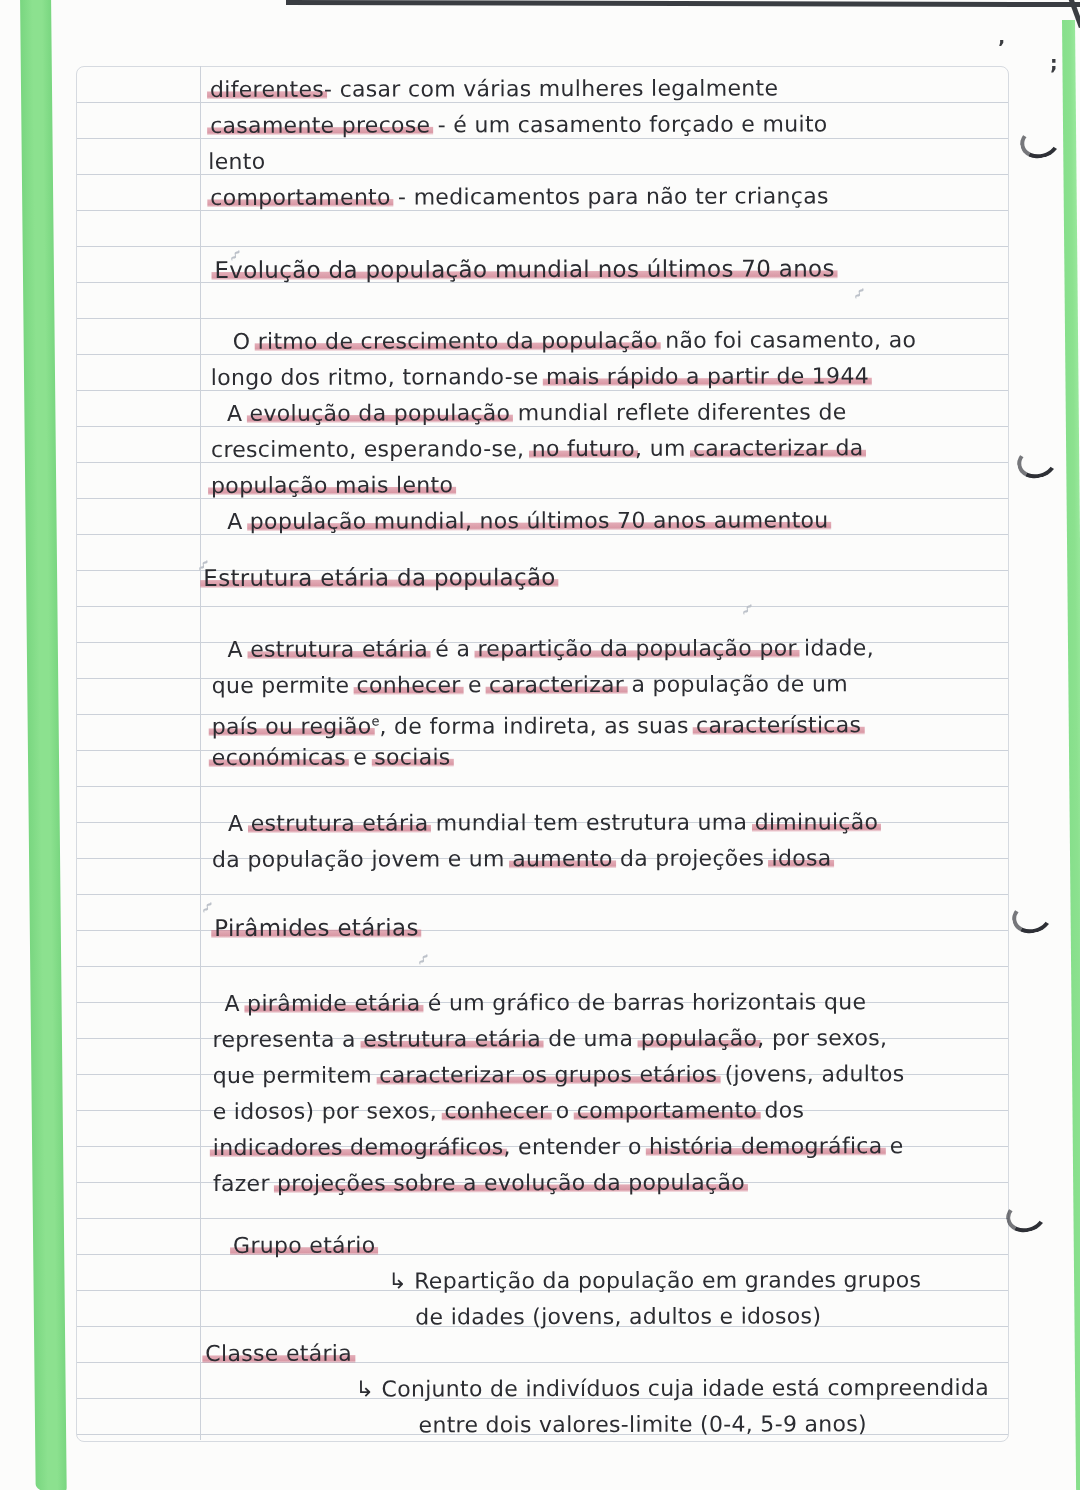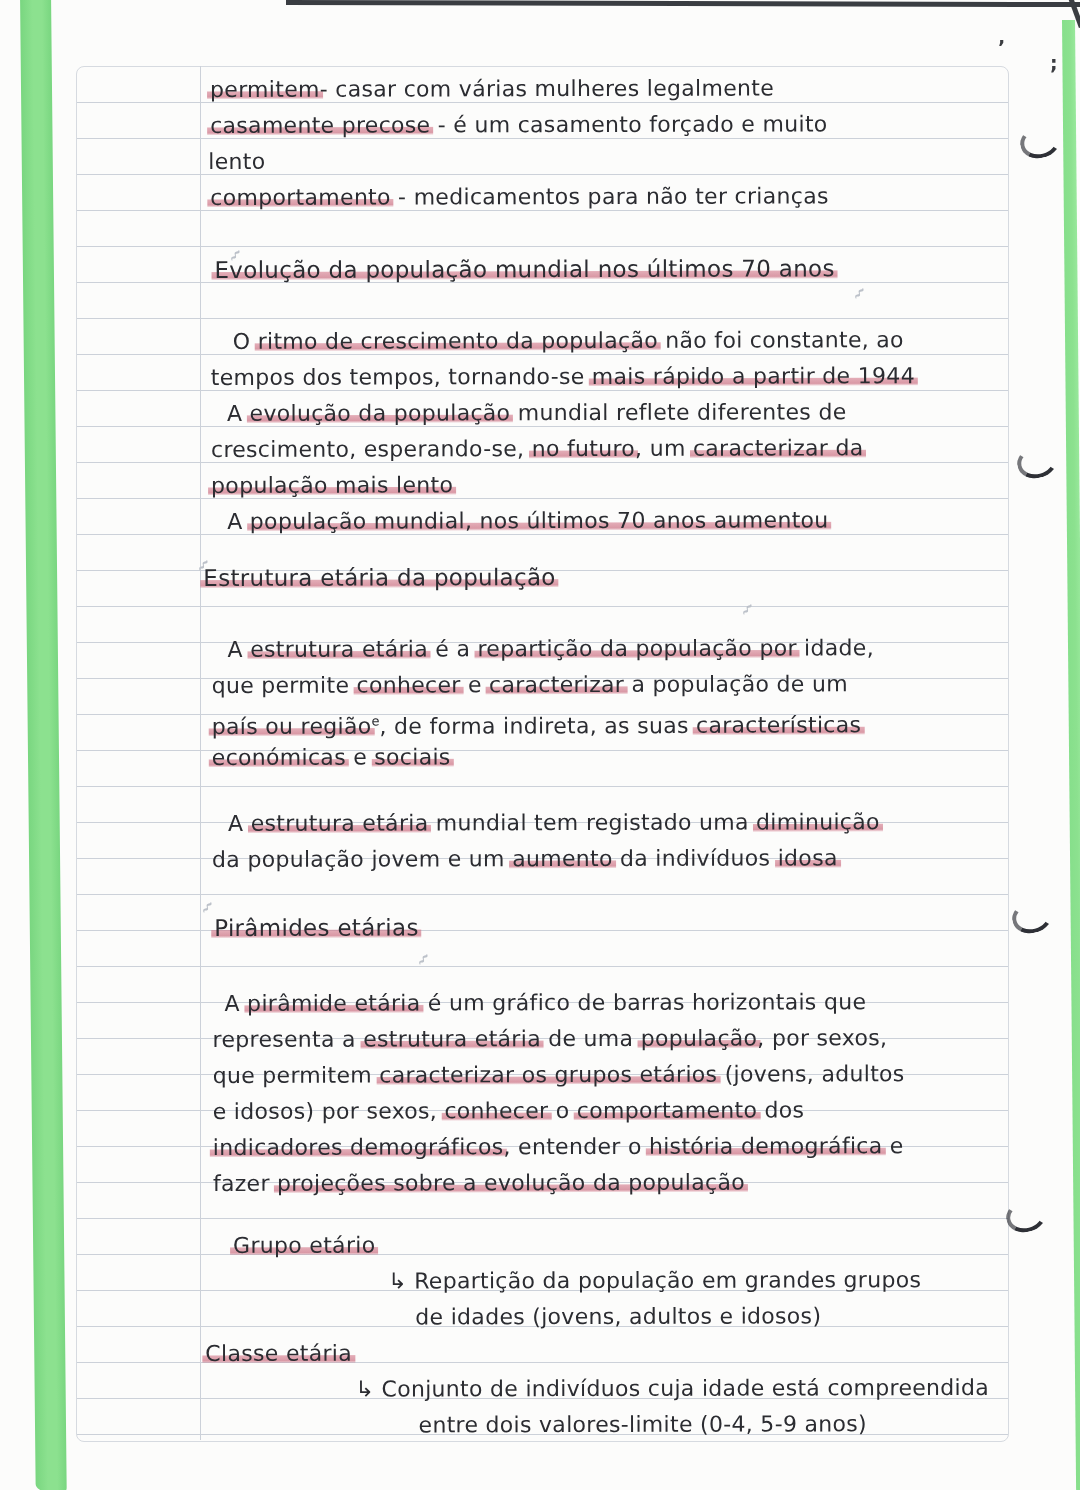--- a/index.html
+++ b/index.html
@@ -75,43 +75,43 @@
   <div class="scan-edge-top"></div>
   <div class="scan-edge-corner"></div>
 
   <div class="tape-left"></div>
   <div class="tape-right"></div>
 
   <div class="ruled"></div>
   <div class="margin-line"></div>
 
   <div class="text-col">
-      <div class="row" style="padding-left: 10px;"><span class="hl">permitem</span><span>- casar com várias mulheres legalmente</span></div>
+      <div class="row" style="padding-left: 10px;"><span class="hl">diferentes</span><span>- casar com várias mulheres legalmente</span></div>
       <div class="row" style="padding-left: 10px;"><span class="hl">casamente precose</span><span> - é um casamento forçado e muito</span></div>
       <div class="row" style="padding-left: 8px;"><span>lento</span></div>
       <div class="row" style="padding-left: 10px;"><span class="hl">comportamento</span><span> - medicamentos para não ter crianças</span></div>
       <div class="row" style="height: 36px;"></div>
       <div class="row heading" style="padding-left: 14px;"><span class="hl">Evolução da população mundial nos últimos 70 anos</span></div>
       <div class="row" style="height: 36px;"></div>
-      <div class="row" style="padding-left: 32px;"><span>O </span><span class="hl">ritmo de crescimento da população</span><span> não foi constante, ao</span></div>
-      <div class="row" style="padding-left: 10px;"><span>tempos dos tempos, tornando-se </span><span class="hl">mais rápido a partir de 1944</span></div>
+      <div class="row" style="padding-left: 32px;"><span>O </span><span class="hl">ritmo de crescimento da população</span><span> não foi casamento, ao</span></div>
+      <div class="row" style="padding-left: 10px;"><span>longo dos ritmo, tornando-se </span><span class="hl">mais rápido a partir de 1944</span></div>
       <div class="row" style="padding-left: 26px;"><span>A </span><span class="hl">evolução da população</span><span> mundial reflete diferentes de</span></div>
       <div class="row" style="padding-left: 10px;"><span>crescimento, esperando-se, </span><span class="hl">no futuro</span><span>, um </span><span class="hl">caracterizar da</span></div>
       <div class="row" style="padding-left: 10px;"><span class="hl">população mais lento</span></div>
       <div class="row" style="padding-left: 26px;"><span>A </span><span class="hl">população mundial, nos últimos 70 anos aumentou</span></div>
       <div class="row" style="height: 20px;"></div>
       <div class="row heading" style="padding-left: 2px;"><span class="hl">Estrutura etária da população</span></div>
       <div class="row" style="height: 36px;"></div>
       <div class="row" style="padding-left: 26px;"><span>A </span><span class="hl">estrutura etária</span><span> é a </span><span class="hl">repartição da população por</span><span> idade,</span></div>
       <div class="row" style="padding-left: 10px;"><span>que permite </span><span class="hl">conhecer</span><span> e </span><span class="hl">caracterizar</span><span> a população de um</span></div>
       <div class="row" style="padding-left: 10px;"><span class="hl">país ou região</span><span class="sup">e</span><span>, de forma indireta, as suas </span><span class="hl">características</span></div>
       <div class="row" style="padding-left: 10px;"><span class="hl">económicas</span><span> e </span><span class="hl">sociais</span></div>
       <div class="row" style="height: 30px;"></div>
-      <div class="row" style="padding-left: 26px;"><span>A </span><span class="hl">estrutura etária</span><span> mundial tem registado uma </span><span class="hl">diminuição</span></div>
-      <div class="row" style="padding-left: 10px;"><span>da população jovem e um </span><span class="hl">aumento</span><span> da indivíduos </span><span class="hl">idosa</span></div>
+      <div class="row" style="padding-left: 26px;"><span>A </span><span class="hl">estrutura etária</span><span> mundial tem estrutura uma </span><span class="hl">diminuição</span></div>
+      <div class="row" style="padding-left: 10px;"><span>da população jovem e um </span><span class="hl">aumento</span><span> da projeções </span><span class="hl">idosa</span></div>
       <div class="row" style="height: 32px;"></div>
       <div class="row heading" style="padding-left: 12px;"><span class="hl">Pirâmides etárias</span></div>
       <div class="row" style="height: 40px;"></div>
       <div class="row" style="padding-left: 22px;"><span>A </span><span class="hl">pirâmide etária</span><span> é um gráfico de barras horizontais que</span></div>
       <div class="row" style="padding-left: 10px;"><span>representa a </span><span class="hl">estrutura etária</span><span> de uma </span><span class="hl">população</span><span>, por sexos,</span></div>
       <div class="row" style="padding-left: 10px;"><span>que permitem </span><span class="hl">caracterizar os grupos etários</span><span> (jovens, adultos</span></div>
       <div class="row" style="padding-left: 10px;"><span>e idosos) por sexos, </span><span class="hl">conhecer</span><span> o </span><span class="hl">comportamento</span><span> dos</span></div>
       <div class="row" style="padding-left: 10px;"><span class="hl">indicadores demográficos</span><span>, entender o </span><span class="hl">história demográfica</span><span> e</span></div>
       <div class="row" style="padding-left: 10px;"><span>fazer </span><span class="hl">projeções sobre a evolução da população</span></div>
       <div class="row" style="height: 26px;"></div>

